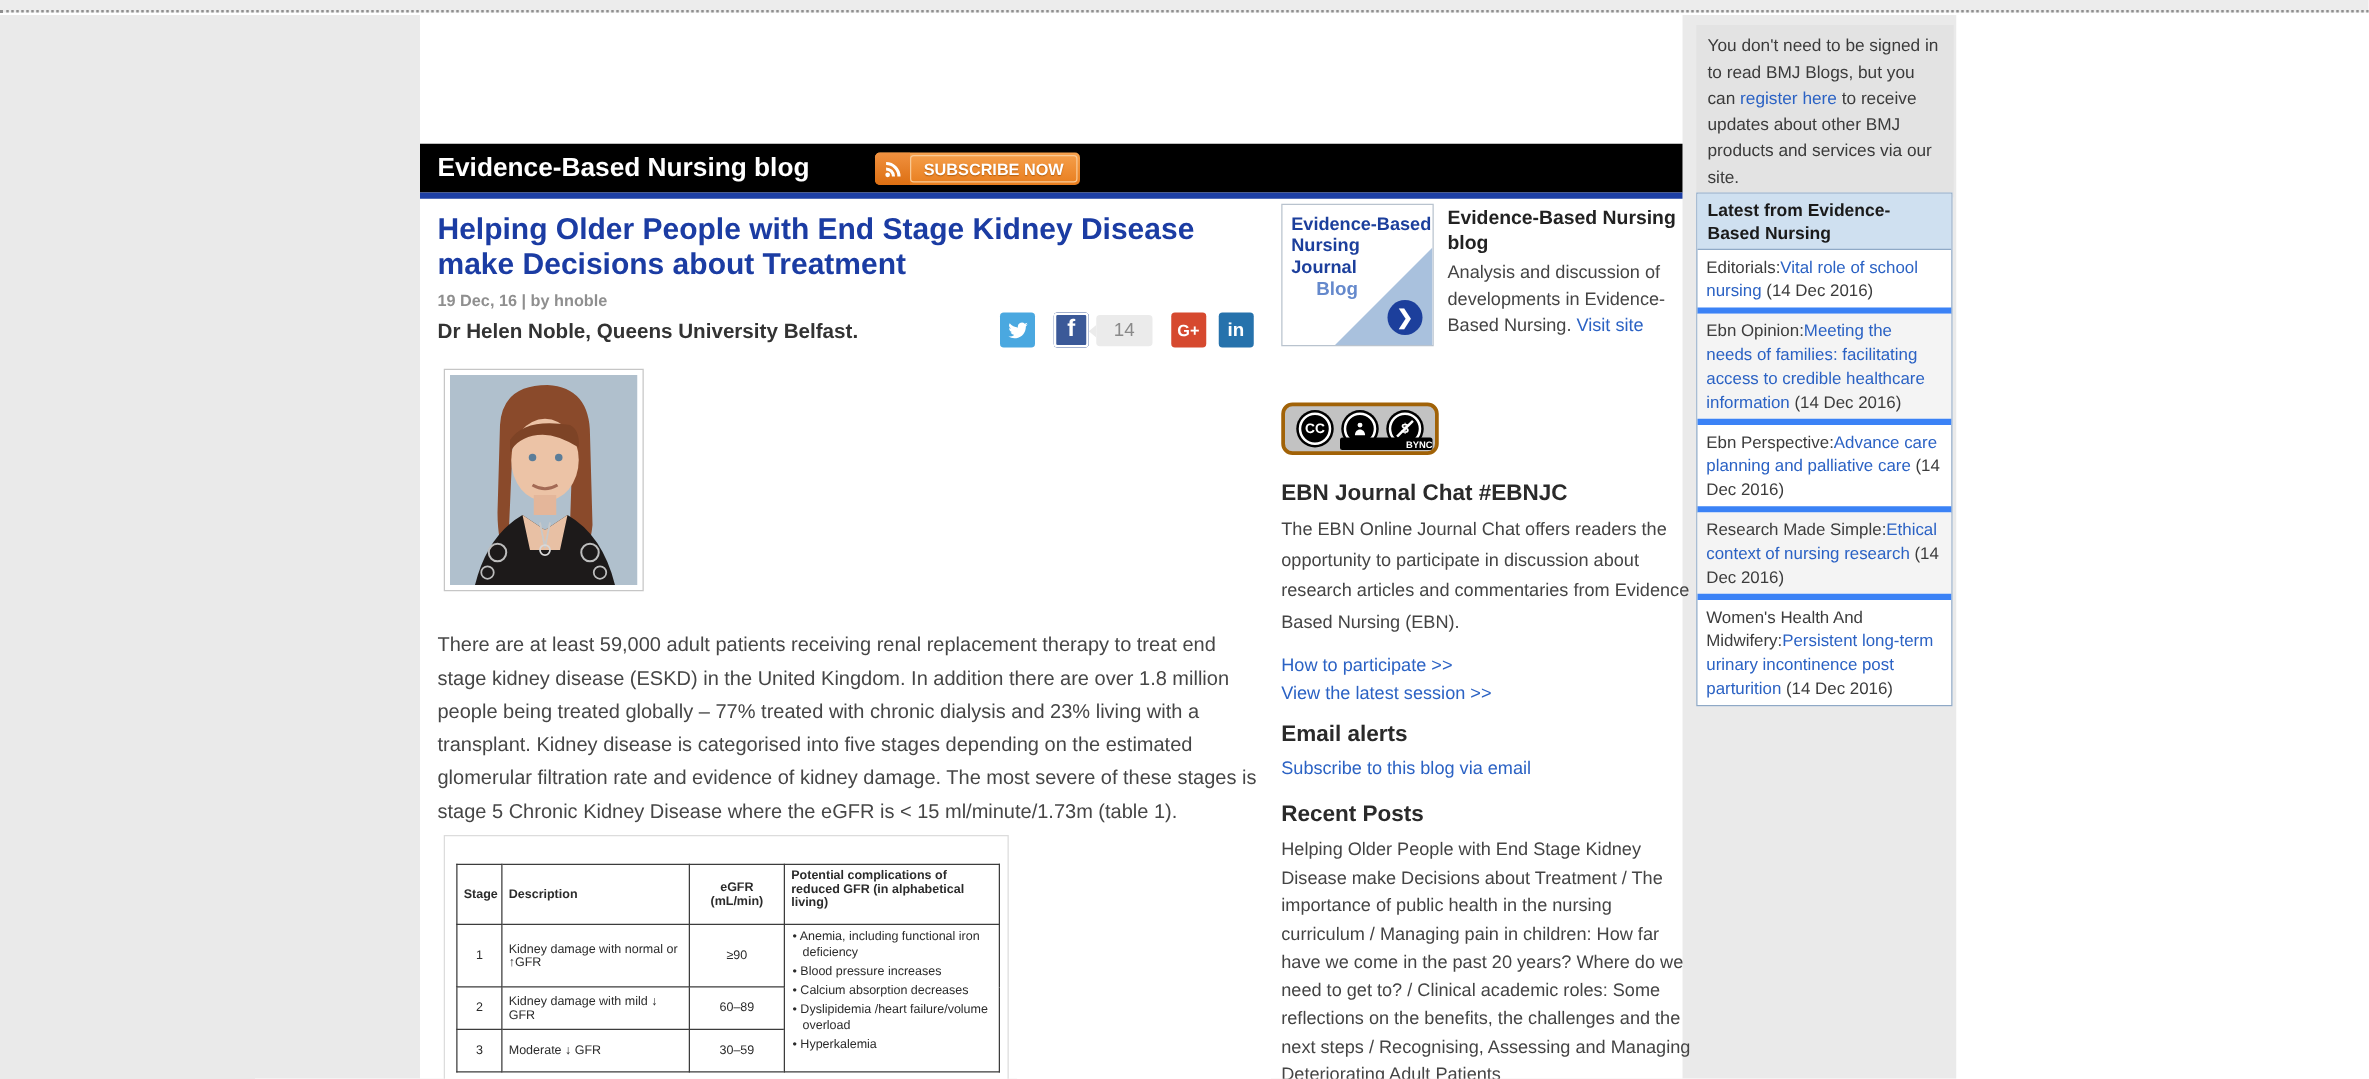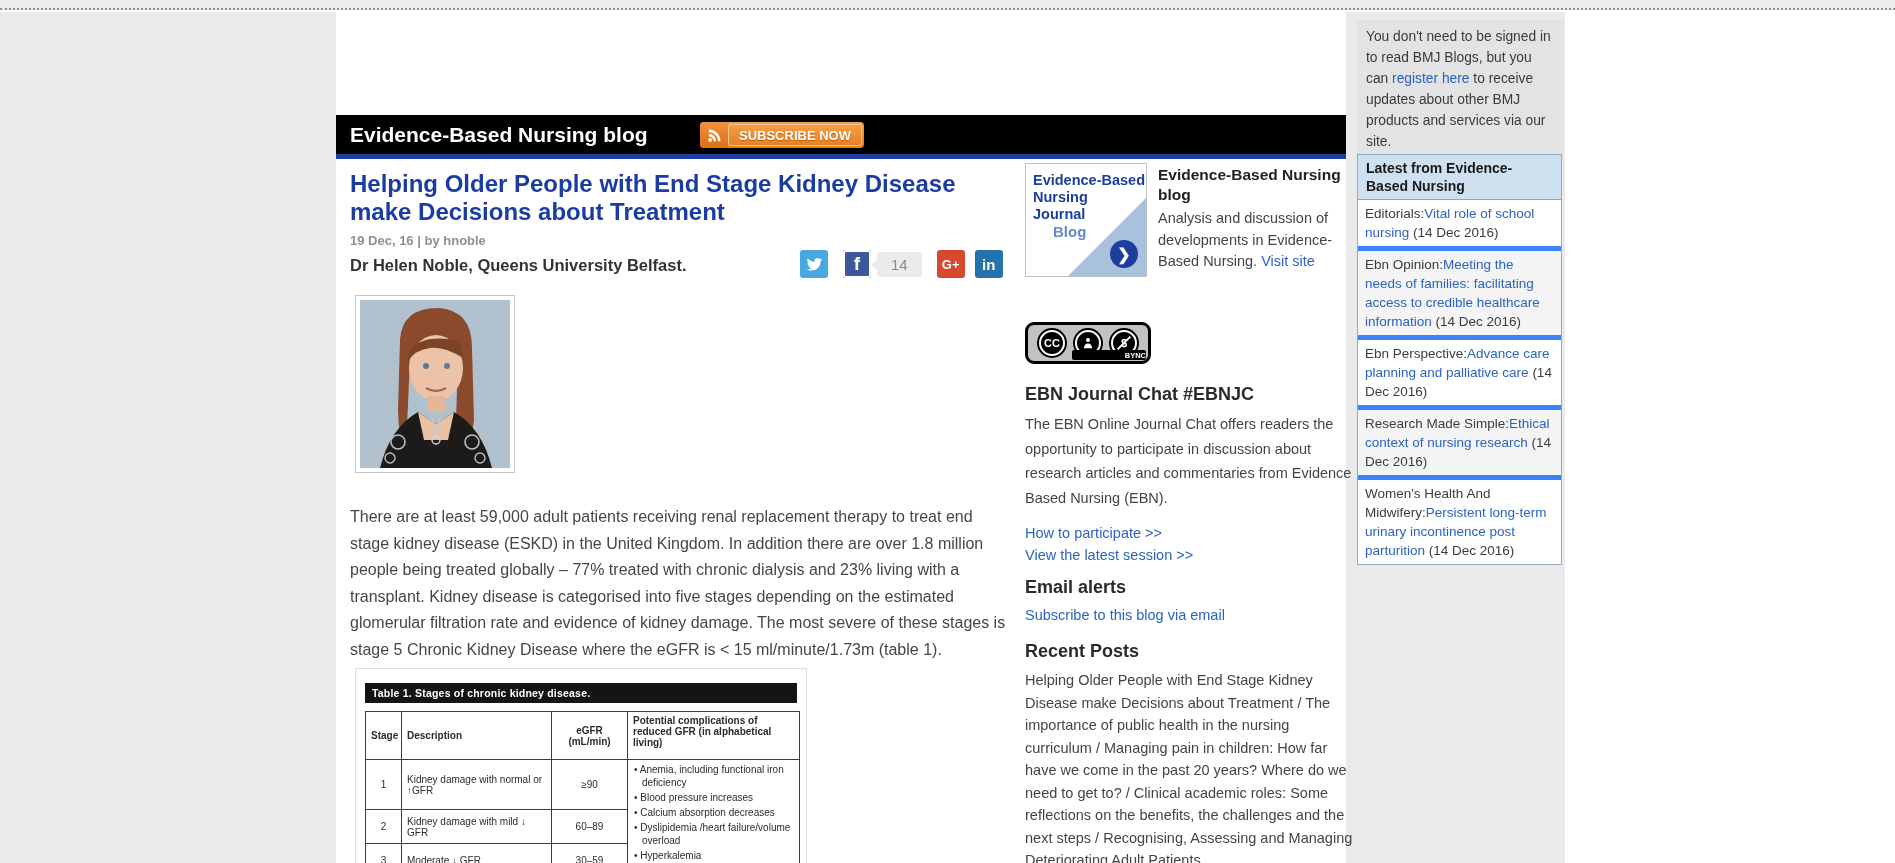--- a/index.html
+++ b/index.html
@@ -70,21 +70,21 @@
   .jlogo { position:absolute; left:0; top:0; width:122px; height:114px; background:#fff; border:1px solid #b9c3ce; overflow:hidden; cursor:pointer; }
   .jlogo .l1 { font-size:14.5px; font-weight:bold; color:#1c3f9c; padding:8px 0 0 7px; line-height:17px; }
   .jlogo .l4 { font-size:15px; font-weight:bold; color:#6589cc; padding-left:7px; line-height:17px;margin-left:20px; }
   .jtri { position:absolute; right:0; bottom:0; width:0; height:0; border-left:78px solid transparent; border-bottom:78px solid #a9c1dd; }
   .jcirc { position:absolute; right:8px; bottom:8px; width:28px; height:28px; border-radius:50%; background:#1c3f9c; color:#fff; display:flex; align-items:center; justify-content:center; font-size:16px; font-weight:bold; }
   .jtext { position:absolute; left:133px; top:2px; width:184px; }
   .jhead { font-size:15.5px; font-weight:bold; color:#222; line-height:20px; }
   .jdesc { font-size:14.5px; color:#444; line-height:21.5px; margin-top:3px; }
   a.blue, .blue { color:#2b62c4; text-decoration:none; cursor:pointer; }
 
-  .ccbadge { position:absolute; left:0; top:310px; width:126px; height:42px; background:#c2c2c2; border:3px solid #000000; border-radius:9px; display:flex; align-items:center; justify-content:space-around; padding:0 6px; }
+  .ccbadge { position:absolute; left:0; top:310px; width:126px; height:42px; background:#c2c2c2; border:3px solid #a16207; border-radius:9px; display:flex; align-items:center; justify-content:space-around; padding:0 6px; }
   .cc-circle { width:26px; height:26px; border-radius:50%; background:#000; color:#fff; display:flex; align-items:center; justify-content:center; font-size:11px; font-weight:bold; position:relative; border:2px solid #fff; box-shadow:0 0 0 2px #000; }
   .cc-strip { position:absolute; left:44px; bottom:1px; width:74px; height:10px; background:#000; color:#fff; font-size:7.5px; font-weight:bold; display:flex; justify-content:flex-end; align-items:center; border-radius:2px; }
   .nc-slash { position:absolute; width:2px; height:18px; background:#fff; transform:rotate(45deg); }
 
   .whead { position:absolute; left:0; font-size:18px; font-weight:bold; color:#2a2a2a; }
   .wpara { position:absolute; left:0; width:332px; font-size:14.5px; line-height:24.5px; color:#444; }
   .wlink { position:absolute; left:0; font-size:14.5px; }
 
   
   .note { position:absolute; left:1357px; top:20px; width:206px; background:#e3e3e3; padding:6px 9px; font-size:13.8px; line-height:21px; color:#3b3b3b; }
@@ -151,21 +151,20 @@
       <circle cx="38" cy="142" r="7" fill="none" stroke="#bdbdbd" stroke-width="1.6"></circle>
       <circle cx="112" cy="142" r="7" fill="none" stroke="#bdbdbd" stroke-width="1.6"></circle>
       <circle cx="30" cy="158" r="5" fill="none" stroke="#bdbdbd" stroke-width="1.4"></circle>
       <circle cx="120" cy="158" r="5" fill="none" stroke="#bdbdbd" stroke-width="1.4"></circle>
     </svg>
   </div>
 
   <p class="art-body">There are at least 59,000 adult patients receiving renal replacement therapy to treat end stage kidney disease (ESKD) in the United Kingdom. In addition there are over 1.8 million people being treated globally – 77% treated with chronic dialysis and 23% living with a transplant. Kidney disease is categorised into five stages depending on the estimated glomerular filtration rate and evidence of kidney damage. The most severe of these stages is stage 5 Chronic Kidney Disease where the eGFR is &lt; 15 ml/minute/1.73m (table 1).</p>
 
   <div class="figure">
-    <div class="fig-titlebar">Table 1. Stages of chronic kidney disease.</div>
     <table class="fig-table">
       <tbody>
           <tr>
         <th class="c-stage">Stage</th>
         <th class="c-desc">Description</th>
         <th class="c-egfr">eGFR (mL/min)</th>
         <th class="c-comp">Potential complications of reduced GFR (in alphabetical living)</th>
       </tr>
       <tr class="r1">
         <td class="c-stage">1</td>

